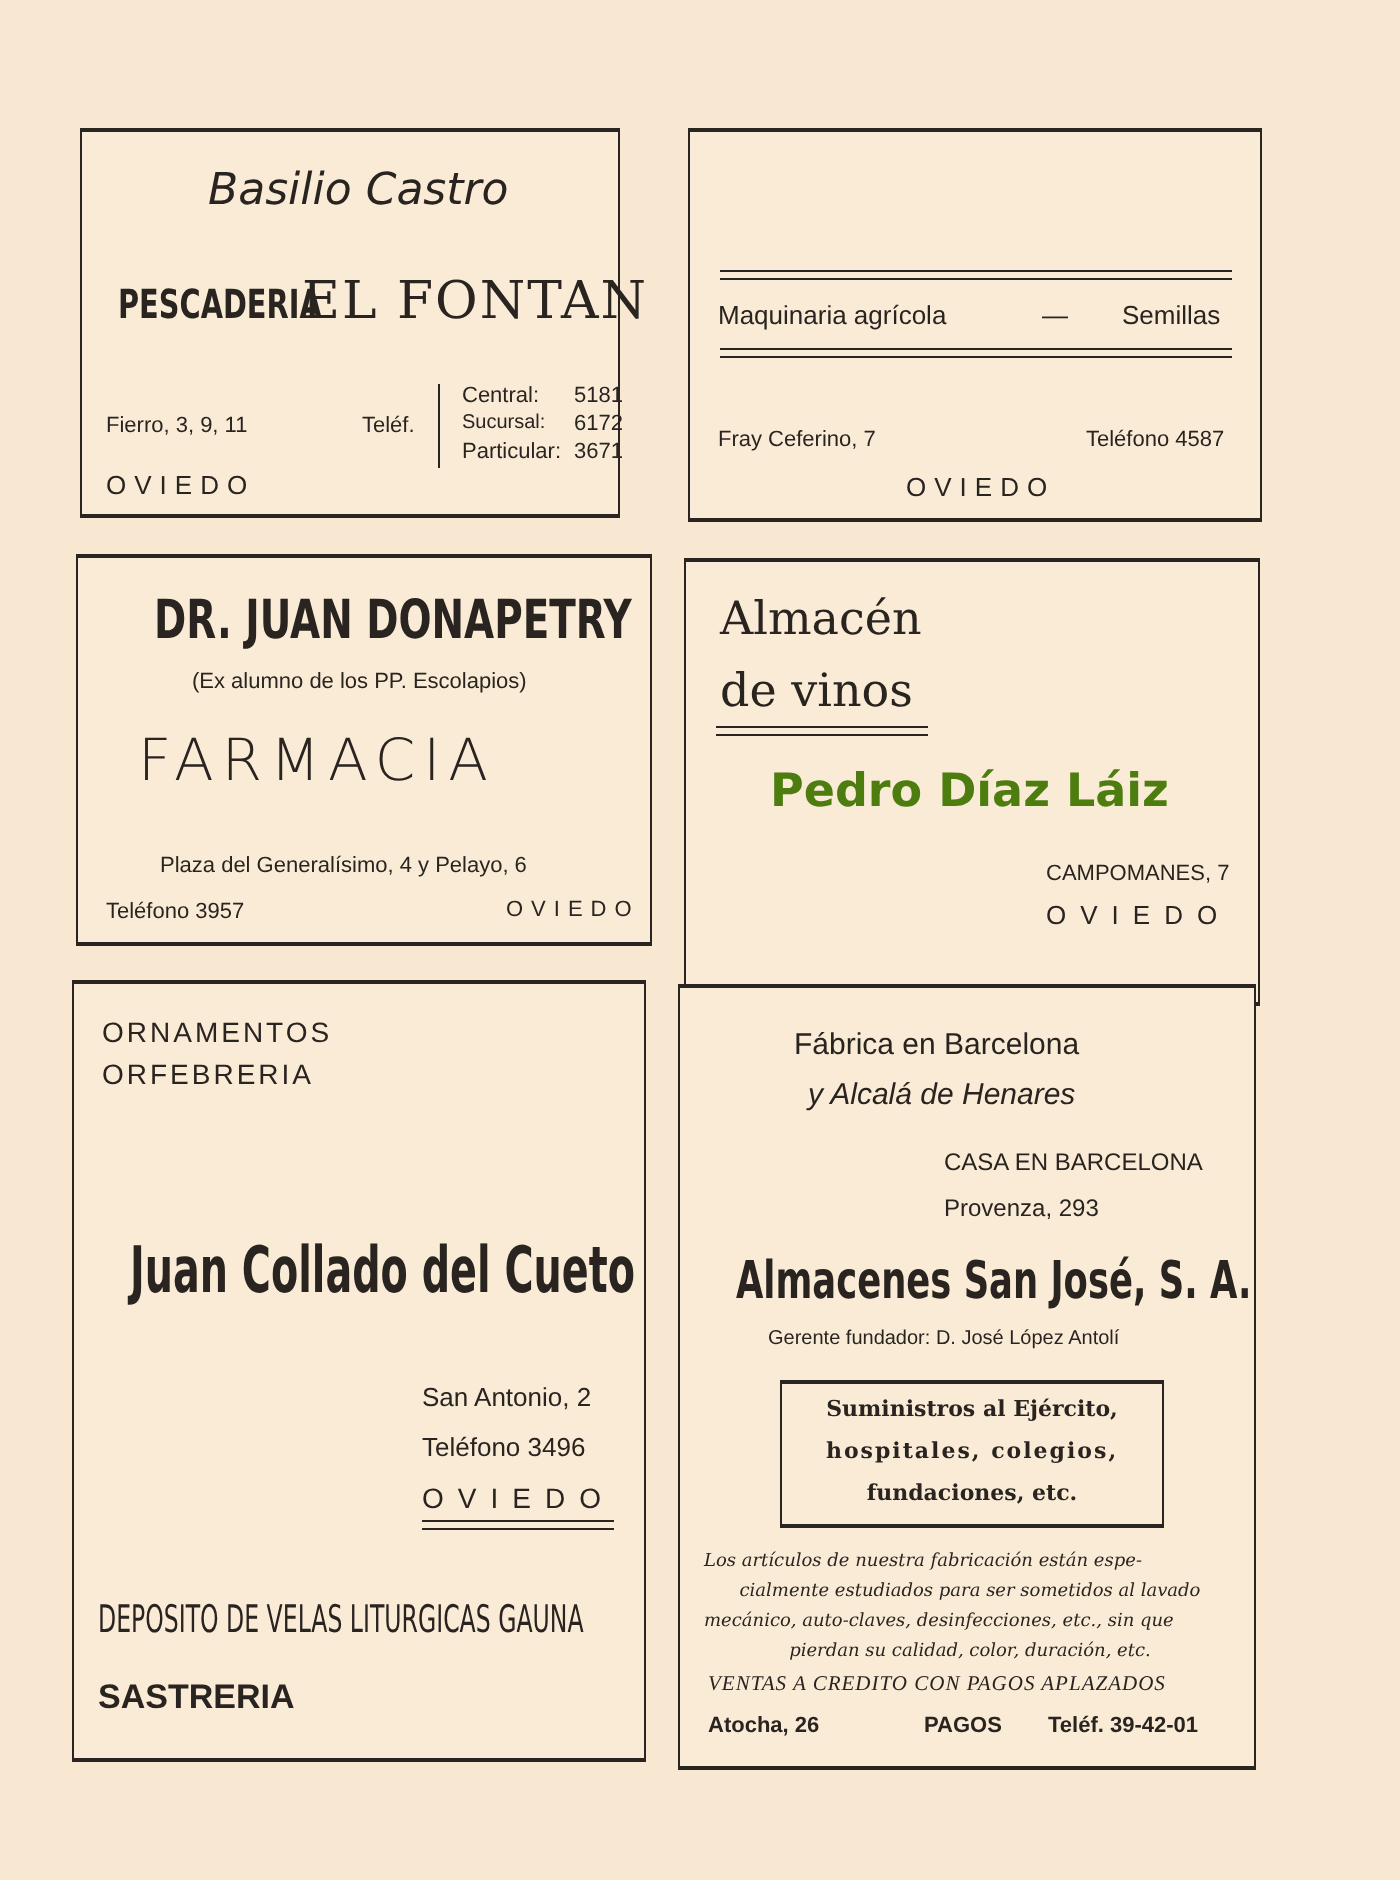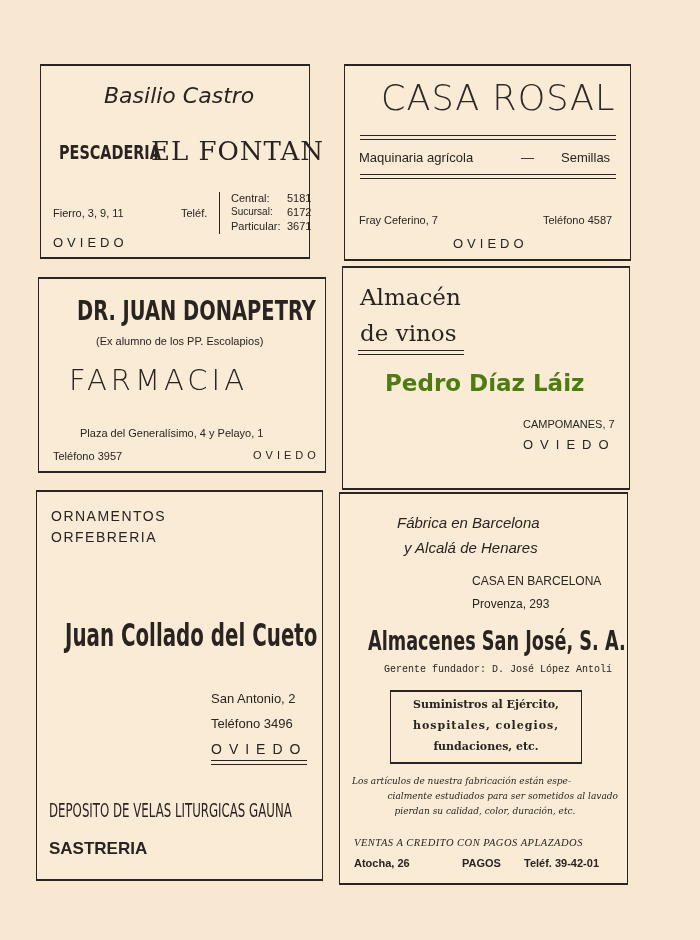--- a/index.html
+++ b/index.html
@@ -23,41 +23,40 @@
   <div class="abs" style="left:190px;top:126px;font-size:11px;">Central:</div>
   <div class="abs" style="left:246px;top:126px;font-size:11px;">5181</div>
   <div class="abs" style="left:190px;top:140px;font-size:10px;">Sucursal:</div>
   <div class="abs" style="left:246px;top:140px;font-size:11px;">6172</div>
   <div class="abs" style="left:190px;top:154px;font-size:11px;">Particular:</div>
   <div class="abs" style="left:246px;top:154px;font-size:11px;">3671</div>
   <div class="abs sp" style="left:12px;top:169px;font-size:13px;">OVIEDO</div>
 </div>
 
 <div class="ad" style="left:344px;top:64px;width:287px;height:197px;">
-  <div class="abs" style="left:36px;top:12px;font-size:35px;font-family:'DejaVu Sans',sans-serif;font-weight:300;letter-spacing:1px;color:#2f2925;">CASA ROSAL</div>
   <div class="dbl" style="left:15px;top:69px;width:256px;"></div>
   <div class="abs" style="left:14px;top:84px;font-size:13px;">Maquinaria agrícola</div>
   <div class="abs" style="left:176px;top:84px;font-size:13px;">—</div>
   <div class="abs" style="left:216px;top:84px;font-size:13px;">Semillas</div>
   <div class="dbl" style="left:15px;top:108px;width:256px;"></div>
   <div class="abs" style="left:14px;top:148px;font-size:11px;">Fray Ceferino, 7</div>
   <div class="abs" style="left:198px;top:148px;font-size:11px;">Teléfono 4587</div>
   <div class="abs sp" style="left:108px;top:170px;font-size:13px;">OVIEDO</div>
 </div>
 
 <div class="ad" style="left:38px;top:277px;width:288px;height:196px;">
   <div class="abs cond" style="left:38px;top:16px;font-size:27px;">DR. JUAN DONAPETRY</div>
   <div class="abs" style="left:57px;top:56px;font-size:11px;">(Ex alumno de los PP. Escolapios)</div>
   <div class="abs" style="left:30px;top:84px;font-size:29px;letter-spacing:4px;font-family:'DejaVu Sans',sans-serif;font-weight:300;">FARMACIA</div>
-  <div class="abs" style="left:41px;top:148px;font-size:11px;">Plaza del Generalísimo, 4 y Pelayo, 1</div>
+  <div class="abs" style="left:41px;top:148px;font-size:11px;">Plaza del Generalísimo, 4 y Pelayo, 6</div>
   <div class="abs" style="left:14px;top:171px;font-size:11px;">Teléfono 3957</div>
   <div class="abs sp" style="left:214px;top:170px;font-size:11px;">OVIEDO</div>
 </div>
 
-<div class="ad" style="left:342px;top:266px;width:288px;height:224px;">
+<div class="ad" style="left:342px;top:279px;width:288px;height:224px;">
   <div class="abs" style="left:17px;top:16px;font-size:23px;font-family:'DejaVu Serif',serif;">Almacén</div>
   <div class="abs" style="left:17px;top:52px;font-size:23px;font-family:'DejaVu Serif',serif;">de vinos</div>
   <div class="dbl" style="left:15px;top:82px;width:106px;"></div>
   <div class="abs" style="left:42px;top:102px;font-size:23px;font-weight:bold;font-family:'DejaVu Sans',sans-serif;color:#4d7c0f;">Pedro Díaz Láiz</div>
   <div class="abs" style="left:180px;top:150px;font-size:11px;">CAMPOMANES, 7</div>
   <div class="abs sp" style="left:180px;top:169px;font-size:13px;letter-spacing:7px;">OVIEDO</div>
 </div>
 
 <div class="ad" style="left:36px;top:490px;width:287px;height:391px;">
   <div class="abs" style="left:14px;top:16px;font-size:14px;letter-spacing:1.5px;">ORNAMENTOS</div>
@@ -65,35 +64,36 @@
   <div class="abs cond" style="left:28px;top:124px;font-size:32px;transform:scaleX(0.62);">Juan Collado del Cueto</div>
   <div class="abs" style="left:174px;top:199px;font-size:13px;">San Antonio, 2</div>
   <div class="abs" style="left:174px;top:224px;font-size:13px;">Teléfono 3496</div>
   <div class="abs sp" style="left:174px;top:249px;font-size:14px;letter-spacing:7px;">OVIEDO</div>
   <div class="dbl" style="left:174px;top:268px;width:96px;"></div>
   <div class="abs" style="left:12px;top:307px;font-size:19px;font-family:'DejaVu Sans',sans-serif;transform:scaleX(0.62);transform-origin:left center;">DEPOSITO DE VELAS LITURGICAS GAUNA</div>
   <div class="abs" style="left:12px;top:347px;font-size:17px;font-weight:bold;">SASTRERIA</div>
 </div>
 
 <div class="ad" style="left:339px;top:492px;width:289px;height:393px;">
-  <div class="abs" style="left:57px;top:20px;font-size:15px;font-style:italic;">Fábrica en Barcelona</div>
+  <div class="abs" style="left:57px;top:20px;font-size:15px;">Fábrica en Barcelona</div>
   <div class="abs" style="left:64px;top:45px;font-size:15px;font-style:italic;">y Alcalá de Henares</div>
   <div class="abs" style="left:132px;top:80px;font-size:12px;">CASA EN BARCELONA</div>
   <div class="abs" style="left:132px;top:103px;font-size:12px;">Provenza, 293</div>
   <div class="abs cond" style="left:28px;top:132px;font-size:26px;transform:scaleX(0.68);">Almacenes San José, S. A.</div>
-  <div class="abs" style="left:44px;top:170px;font-size:10px;font-family:Liberation Mono, monospace;">Gerente fundador: D. José López Antolí</div>
+  <div class="abs" style="left:44px;top:170px;font-size:10px;">Gerente fundador: D. José López Antolí</div>
   <div class="abs" style="left:50px;top:196px;width:190px;height:70px;border:1.5px solid #2b2522;border-top-width:2px;border-bottom-width:2px;">
     <div style="text-align:center;font-family:'DejaVu Serif',serif;font-weight:bold;font-size:11px;line-height:21px;padding-top:2px;">
       <div>Suministros al Ejército,</div>
       <div style="letter-spacing:1px;">hospitales, colegios,</div>
       <div>fundaciones, etc.</div>
     </div>
   </div>
   <div class="abs" style="left:12px;top:280px;width:266px;font-family:'DejaVu Serif',serif;font-style:italic;font-size:9px;line-height:15px;text-align:center;">
     <div style="text-align:left;">Los artículos de nuestra fabricación están espe-</div>
-    <div style="text-align:right;">cialmente estudiados para ser sometidos al lavado</div>
+    <div style="text-align:center;">cialmente estudiados para ser sometidos al lavado</div>
+    <div style="text-align:left;">mecánico, auto-claves, desinfecciones, etc., sin que</div>
     <div>pierdan su calidad, color, duración, etc.</div>
   </div>
   <div class="abs" style="left:14px;top:343px;font-size:10.5px;font-family:'Liberation Serif',serif;font-style:italic;letter-spacing:0.5px;">VENTAS A CREDITO CON PAGOS APLAZADOS</div>
   <div class="abs" style="left:14px;top:363px;font-size:11px;font-weight:bold;">Atocha, 26</div>
   <div class="abs" style="left:122px;top:363px;font-size:11px;font-weight:bold;">PAGOS</div>
   <div class="abs" style="left:184px;top:363px;font-size:11px;font-weight:bold;">Teléf. 39-42-01</div>
 </div>
 
 </body></html>

